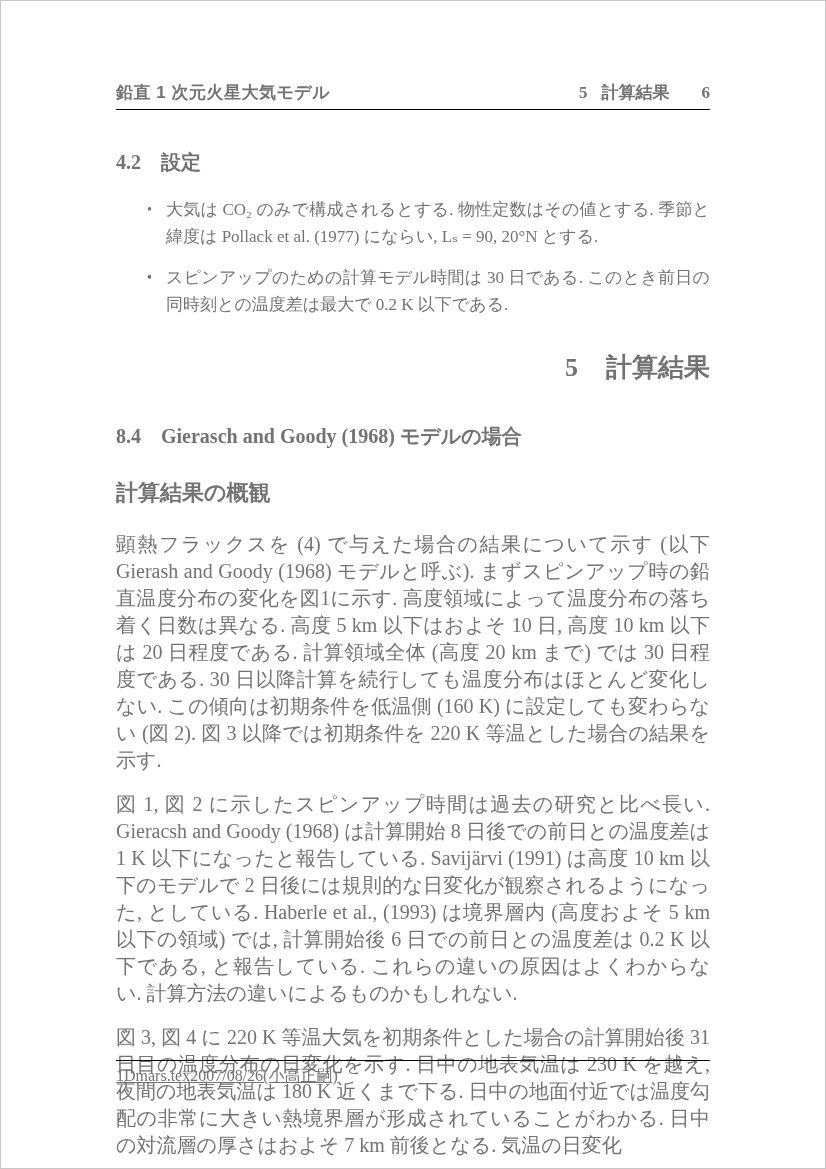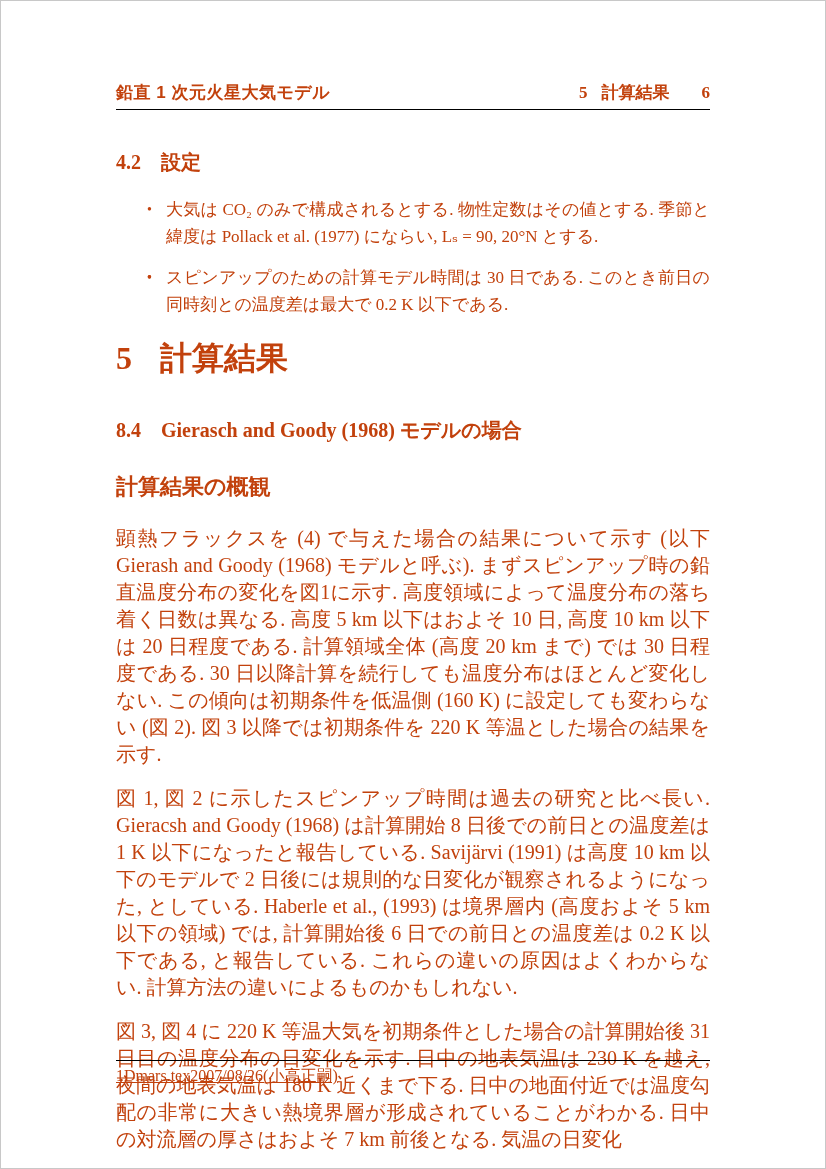--- a/index.html
+++ b/index.html
@@ -7,21 +7,21 @@
     padding: 0;
     background: #ffffff;
   }
   .page {
     position: relative;
     width: 826px;
     height: 1169px;
     background: #ffffff;
     box-sizing: border-box;
     border: 1px solid #c8c8c8;
-    color: #c2410c;
+    color: #737373;
     font-family: "Liberation Serif", "DejaVu Serif", serif;
     overflow: hidden;
   }
   .content {
     position: absolute;
     left: 115px;
     right: 115px;
     top: 0;
   }
   
@@ -59,24 +59,25 @@
     margin-top: 40px;
     font-size: 20px;
     font-weight: bold;
     line-height: 1.2;
   }
   .h-sub .num { margin-right: 20px; }
   .h-sub .jp, .h-jp {
     font-family: "Liberation Sans", "DejaVu Sans", sans-serif;
   }
   .h-sec {
-    margin-top: 21px;
-    font-size: 32px;
+    margin-top: 34px;
+    font-size: 26px;
     font-weight: bold;
     line-height: 1.2;
+    text-align: right;
   }
   .h-sec .num { margin-right: 28px; }
   .h-par {
     margin-top: 32px;
     font-size: 22px;
     font-weight: bold;
     font-family: "Liberation Sans", "DejaVu Sans", sans-serif;
     line-height: 1.2;
   }
   

